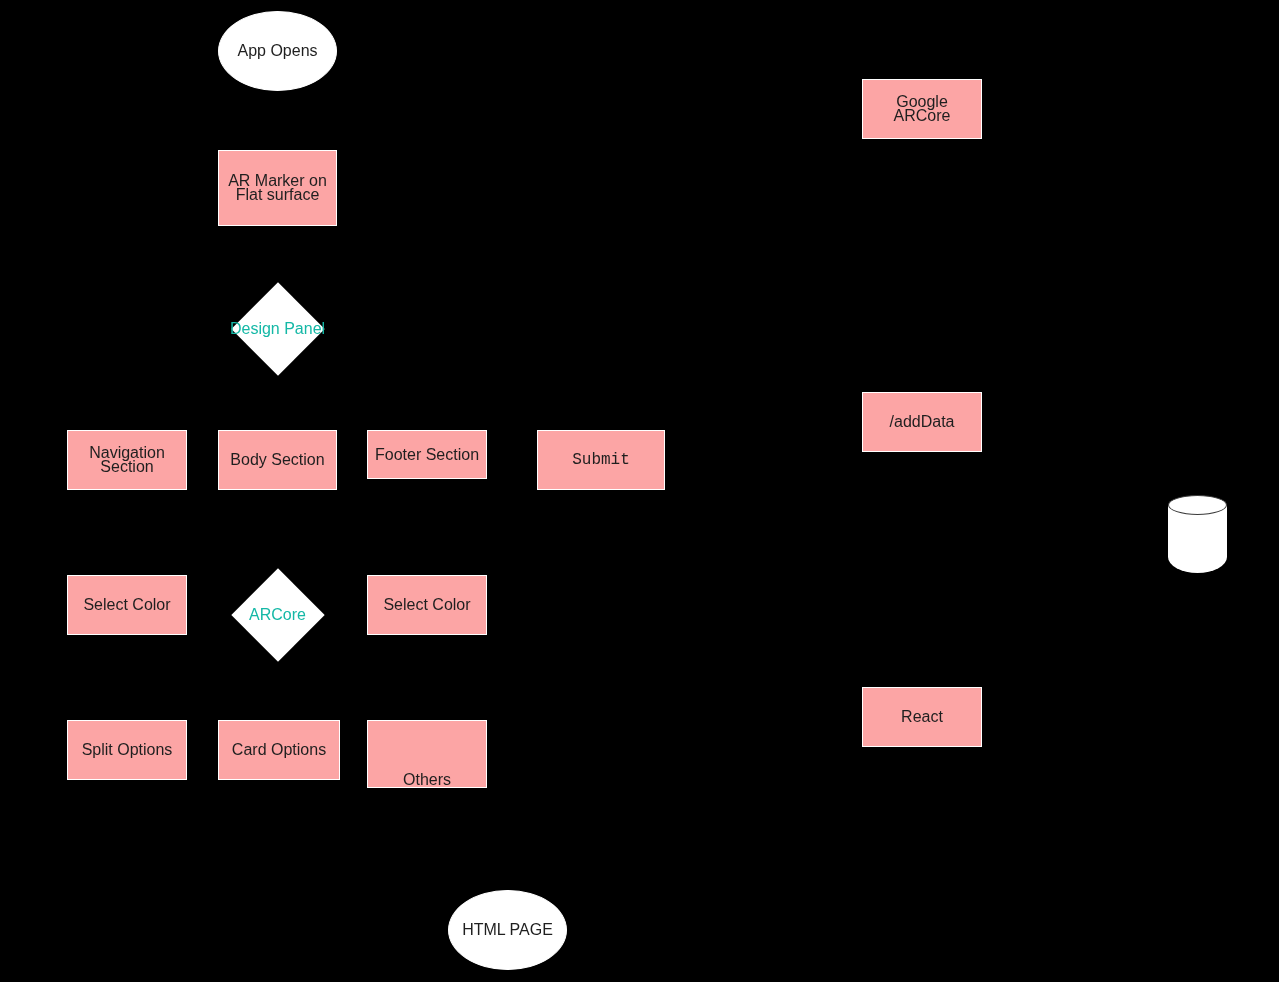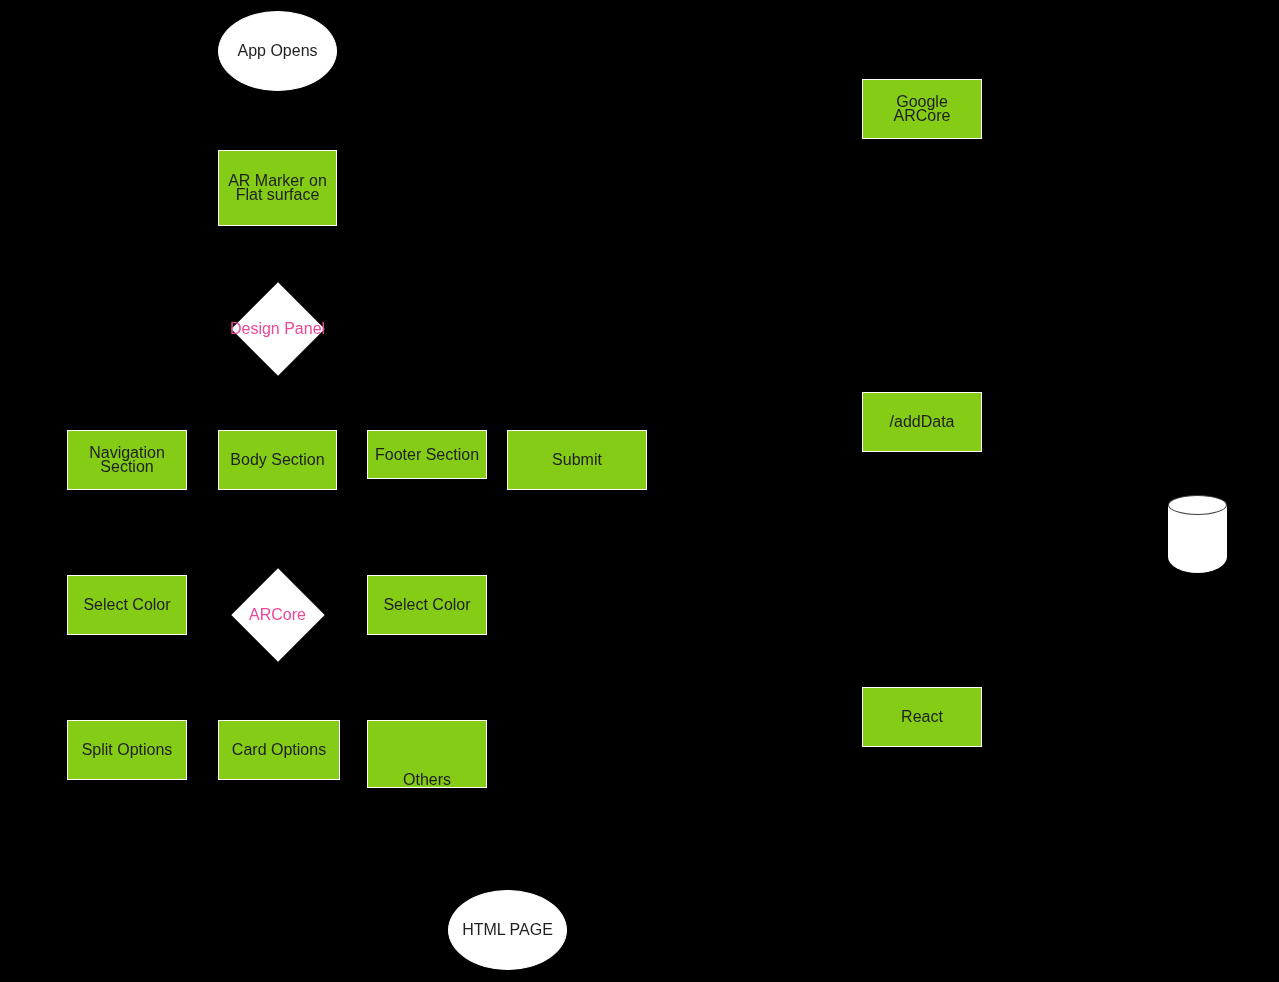--- a/index.html
+++ b/index.html
@@ -21,21 +21,21 @@
     display: flex;
     align-items: center;
     justify-content: center;
     text-align: center;
     color: #1f1f1f;
     font-size: 16px;
     line-height: 14px;
     font-family: "Liberation Sans", sans-serif;
   }
   .shape-rect {
-    background: #84cc16;
+    background: #fca5a5;
     border: 1px solid #ffffff;
   }
   .shape-ellipse {
     background: #ffffff;
     border: 1px solid #ffffff;
     border-radius: 50%;
   }
   .shape-diamond {
     background: transparent;
     border: none;
@@ -47,21 +47,21 @@
     width: 67px;
     height: 67px;
     margin-left: -33.5px;
     margin-top: -33.5px;
     background: #ffffff;
     transform: rotate(45deg);
   }
   .shape-diamond .diamond-label {
     position: relative;
     z-index: 2;
-    color: #ec4899;
+    color: #14b8a6;
     white-space: nowrap;
   }
   .label {
     position: relative;
     z-index: 2;
     padding: 0 4px;
     white-space: pre-line;
   }
   .shape-cylinder {
     background: transparent;
@@ -116,21 +116,21 @@
     </div>
     <div class="node shape-rect" style="left: 67px; top: 430px; width: 120px; height: 60px;">
       <span class="label">Navigation Section</span>
     </div>
     <div class="node shape-rect" style="left: 218px; top: 430px; width: 119px; height: 60px;">
       <span class="label">Body Section</span>
     </div>
     <div class="node shape-rect" style="left: 367px; top: 430px; width: 120px; height: 49px;">
       <span class="label">Footer Section</span>
     </div>
-    <div class="node shape-rect" style="left: 507px; top: 430px; width: 140px; height: 60px;">
+    <div class="node shape-rect" style="left: 537px; top: 430px; width: 128px; height: 60px; font-family: Liberation Mono, monospace;">
       <span class="label">Submit</span>
     </div>
     <div class="node shape-cylinder" style="left: 1168px; top: 495px; width: 59px; height: 78px;">
       <div class="cyl-body"></div>
       <div class="cyl-top"></div>
       <span class="cyl-label"></span>
     </div>
     <div class="node shape-rect" style="left: 67px; top: 575px; width: 120px; height: 60px;">
       <span class="label">Select Color</span>
     </div>

